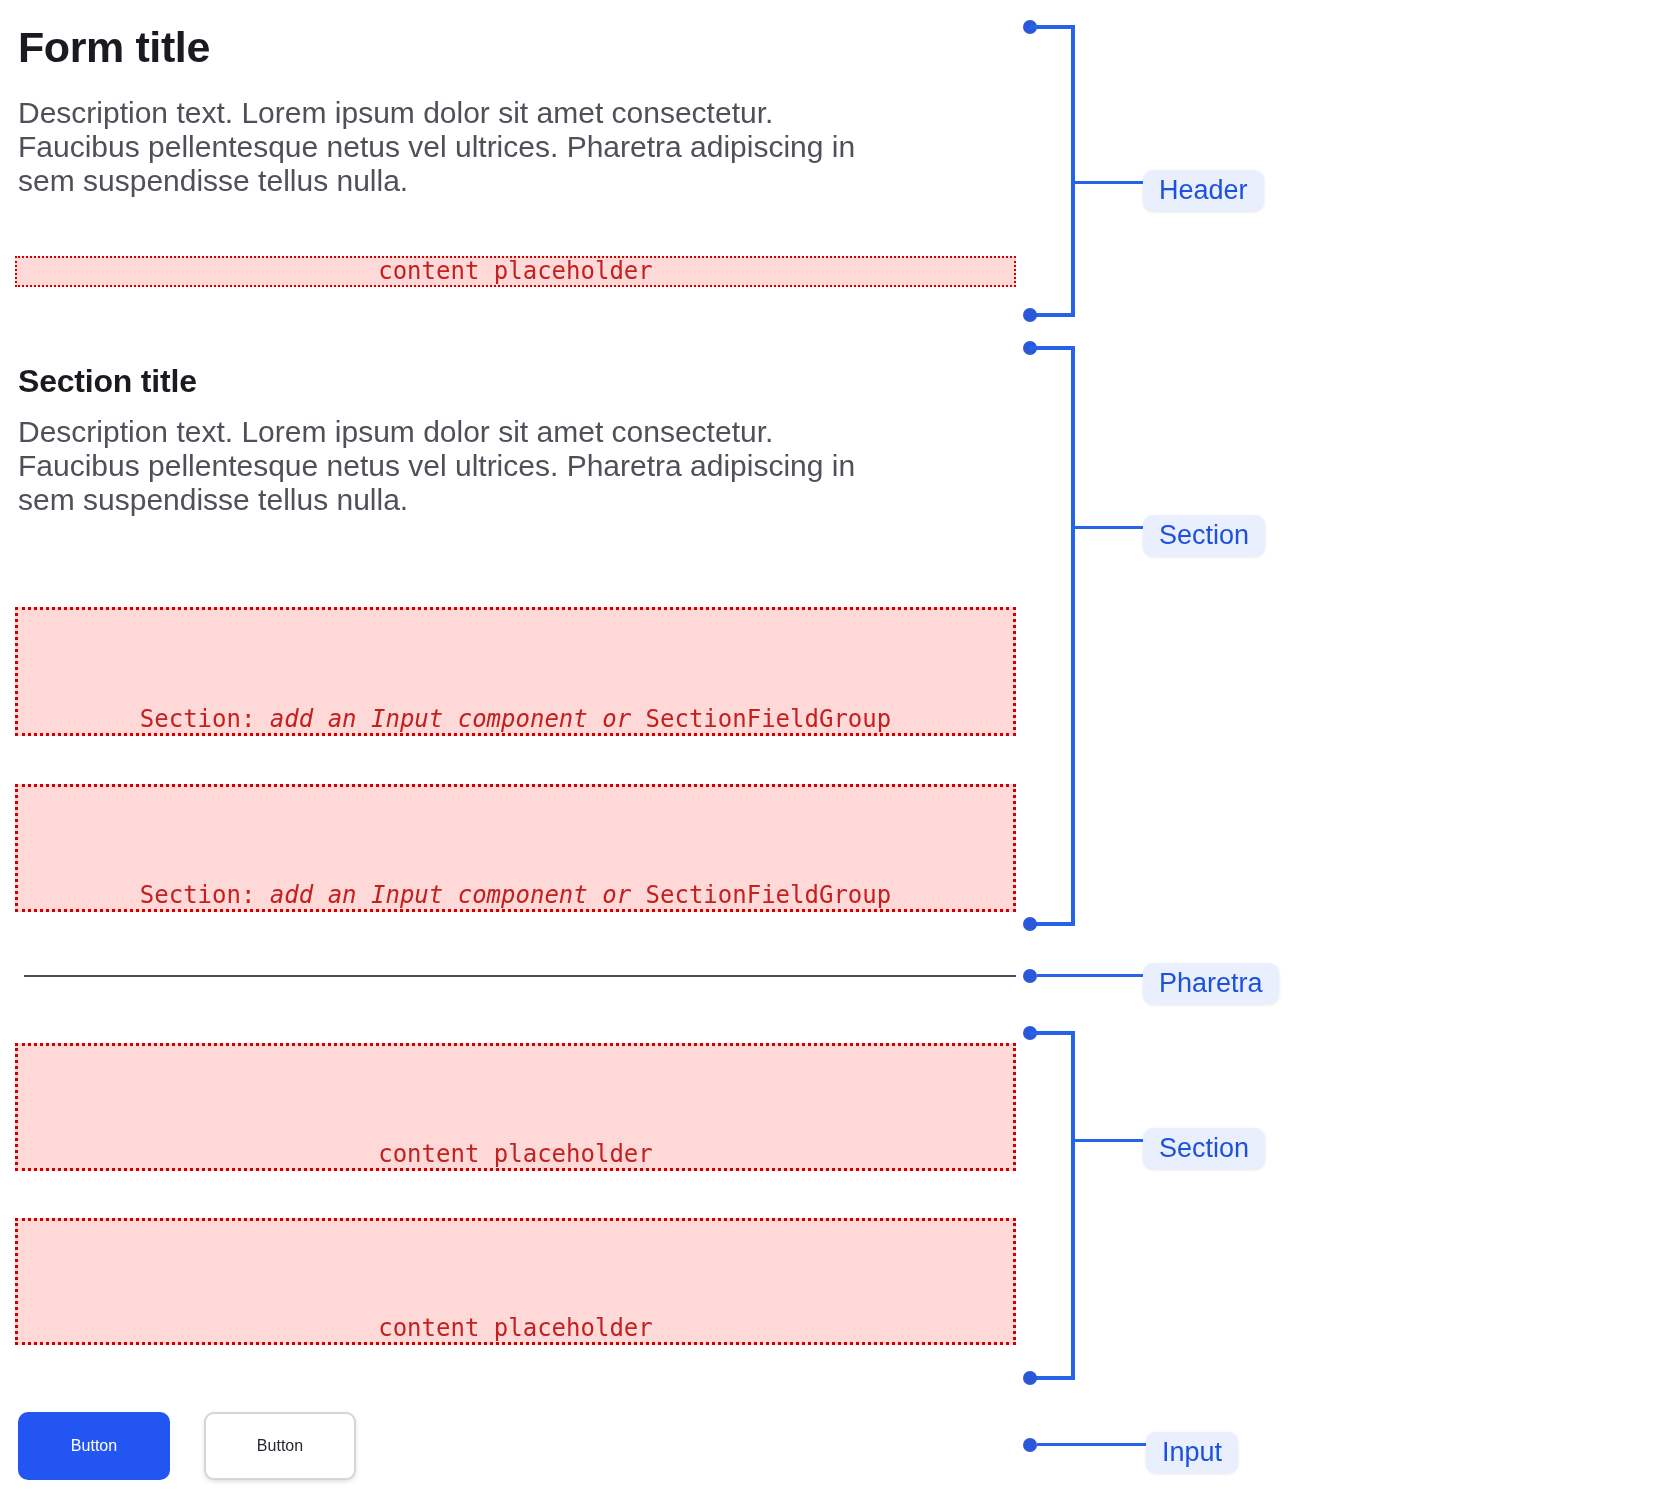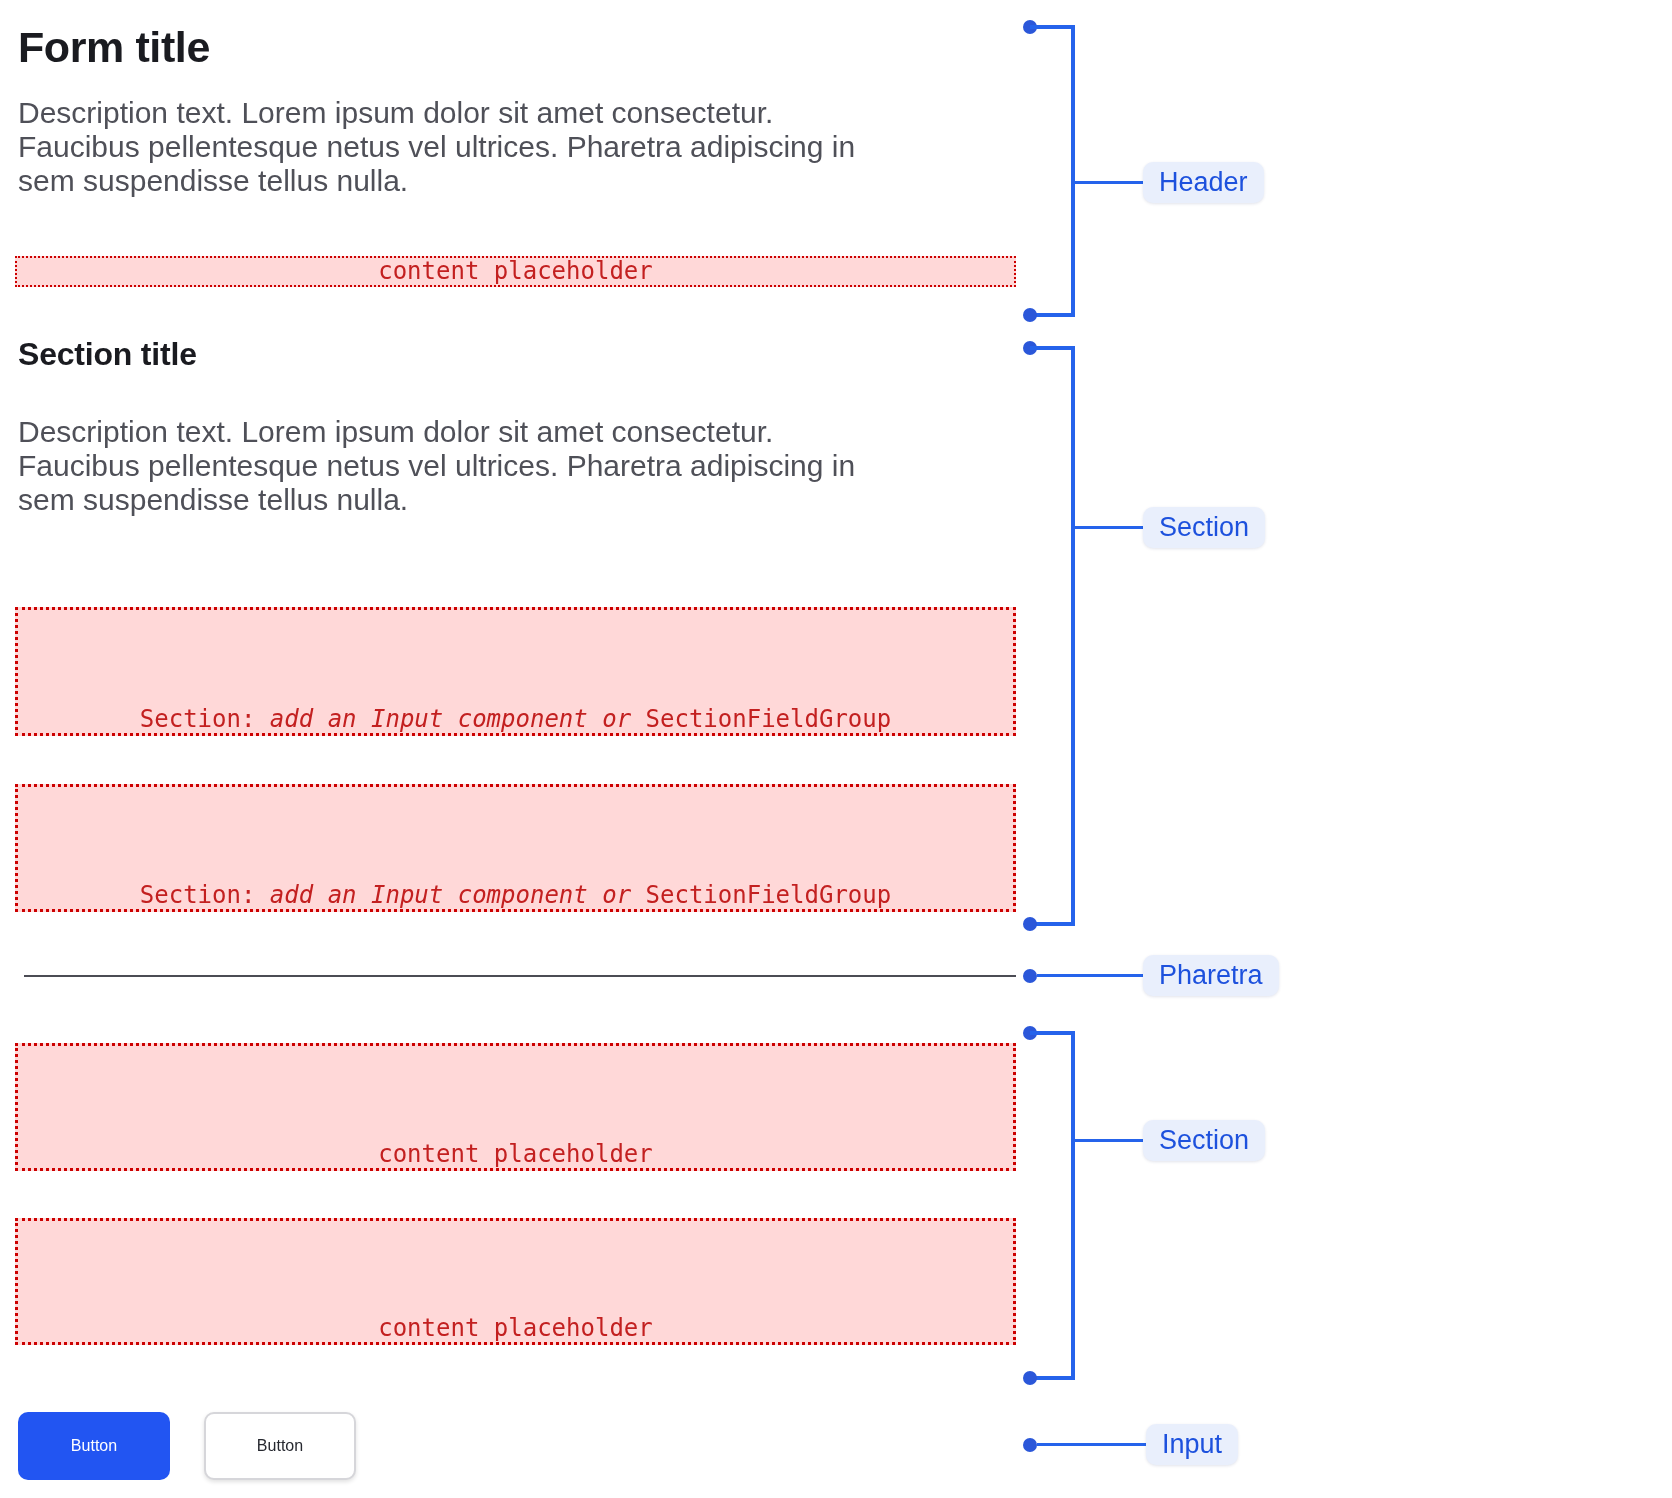--- a/index.html
+++ b/index.html
@@ -14,21 +14,21 @@
   }
   .abs { position: absolute; }
 
   
   .form-title {
     left: 18px; top: 24px;
     font-size: 43px; font-weight: 700; line-height: 1.1;
     color: #1a1b20; letter-spacing: -0.4px;
   }
   .section-title {
-    left: 18px; top: 336px;
+    left: 18px; top: 363px;
     font-size: 32px; font-weight: 700; line-height: 1.15;
     color: #1a1b20; letter-spacing: -0.2px; text-align: center;
   }
   .desc {
     left: 18px; width: 1000px;
     font-size: 30px; line-height: 34px;
     color: #4f5058;
     white-space: pre-line;
   }
   .desc-1 { top: 96px; }
@@ -79,20 +79,21 @@
     width: 14px; height: 14px; border-radius: 50%;
     background: #2b57d9;
   }
   .aline { background: #2563eb; }
   .pill {
     background: #e9effc; color: #1d51dd;
     font-size: 27px; line-height: 27px;
     padding: 7px 16px; border-radius: 10px;
     box-shadow: 0 1px 3px rgba(13, 34, 95, 0.12);
     white-space: nowrap;
+    margin-top: 8px;
   }
 </style>
 </head>
 <body>
 
 <div class="canvas">
 
   <h1 class="abs form-title">Form title</h1>
 
   <p class="abs desc desc-1">Description text. Lorem ipsum dolor sit amet consectetur.

